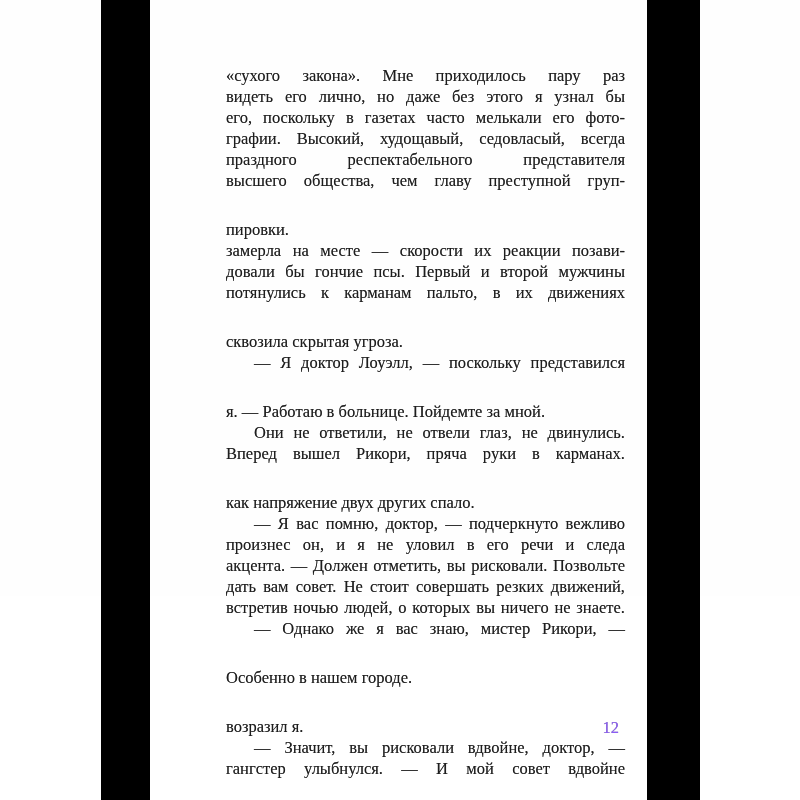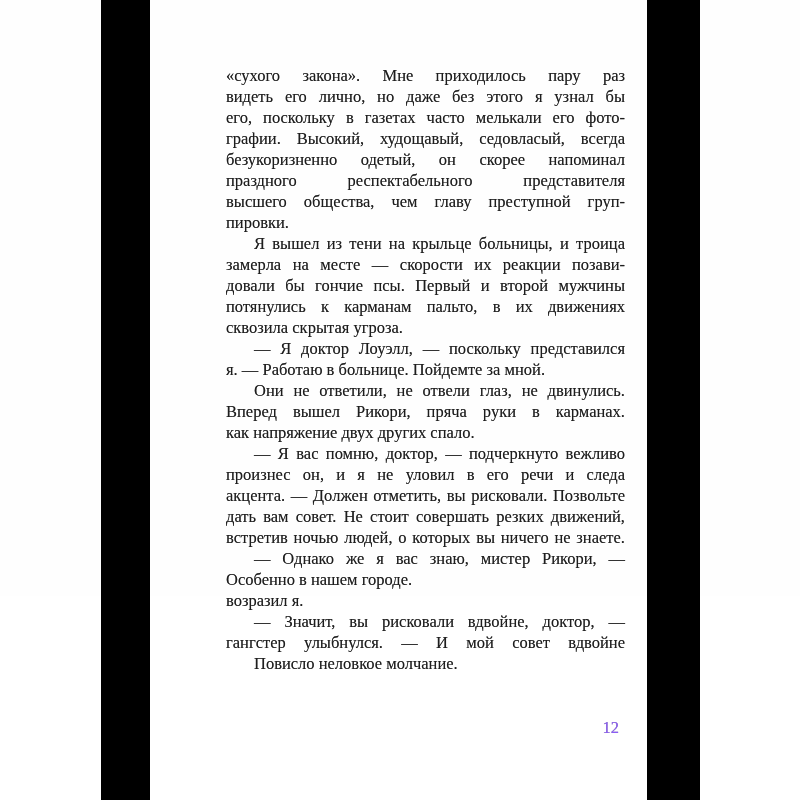--- a/index.html
+++ b/index.html
@@ -38,20 +38,21 @@
     text-shadow: 0 0 0.5px rgba(30,30,30,0.55);
   }
   .line {
     height: 21px;
     text-align: justify;
     text-align-last: justify;
     white-space: normal;
   }
   .line.last {
     text-align-last: left;
+    margin-top: 28px;
   }
   .line.indent {
     text-indent: 28px;
   }
   .page-number {
     position: absolute;
     left: 226px;
     top: 717px;
     width: 393px;
     text-align: right;
@@ -66,25 +67,23 @@
 
 <div class="photo">
   <div class="edge-bar left"></div>
   <div class="edge-bar right"></div>
 
   <div class="page-text-block">
       <div class="line">«сухого закона». Мне приходилось пару раз</div>
       <div class="line">видеть его лично, но даже без этого я узнал бы</div>
       <div class="line">его, поскольку в газетах часто мелькали его фото-</div>
       <div class="line">графии. Высокий, худощавый, седовласый, всегда</div>
-      <div class="line">безукоризненно одетый, он скорее напоминал</div>
       <div class="line">праздного респектабельного представителя</div>
       <div class="line">высшего общества, чем главу преступной груп-</div>
       <div class="line last">пировки.</div>
-      <div class="line indent">Я вышел из тени на крыльце больницы, и троица</div>
       <div class="line">замерла на месте — скорости их реакции позави-</div>
       <div class="line">довали бы гончие псы. Первый и второй мужчины</div>
       <div class="line">потянулись к карманам пальто, в их движениях</div>
       <div class="line last">сквозила скрытая угроза.</div>
       <div class="line indent">— Я доктор Лоуэлл, — поскольку представился</div>
       <div class="line last">я. — Работаю в больнице. Пойдемте за мной.</div>
       <div class="line indent">Они не ответили, не отвели глаз, не двинулись.</div>
       <div class="line">Вперед вышел Рикори, пряча руки в карманах.</div>
       <div class="line last">как напряжение двух других спало.</div>
       <div class="line indent">— Я вас помню, доктор, — подчеркнуто вежливо</div>

